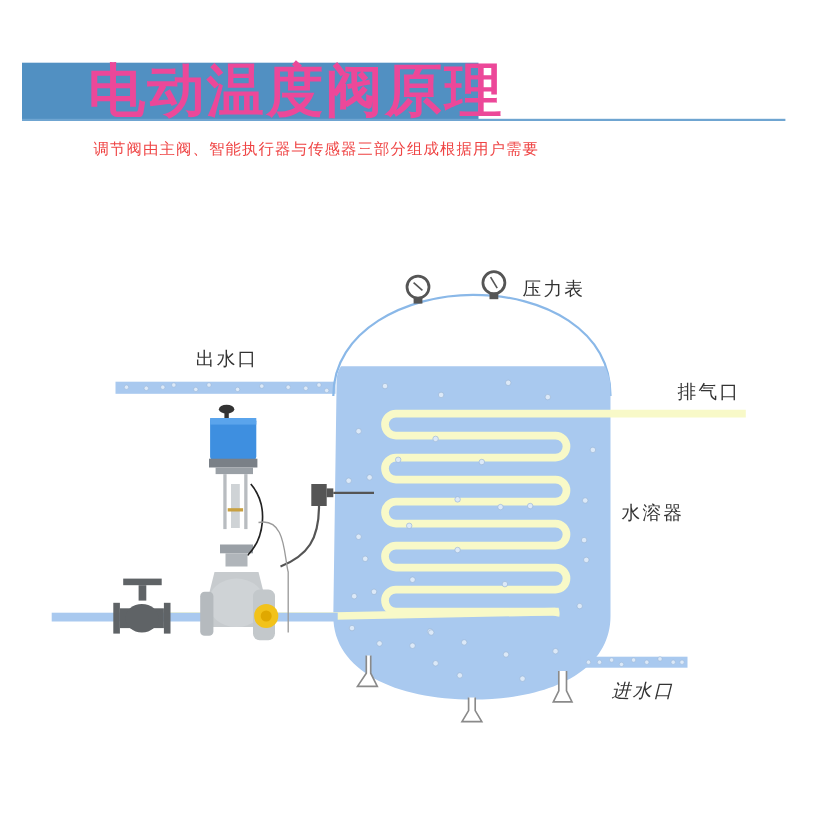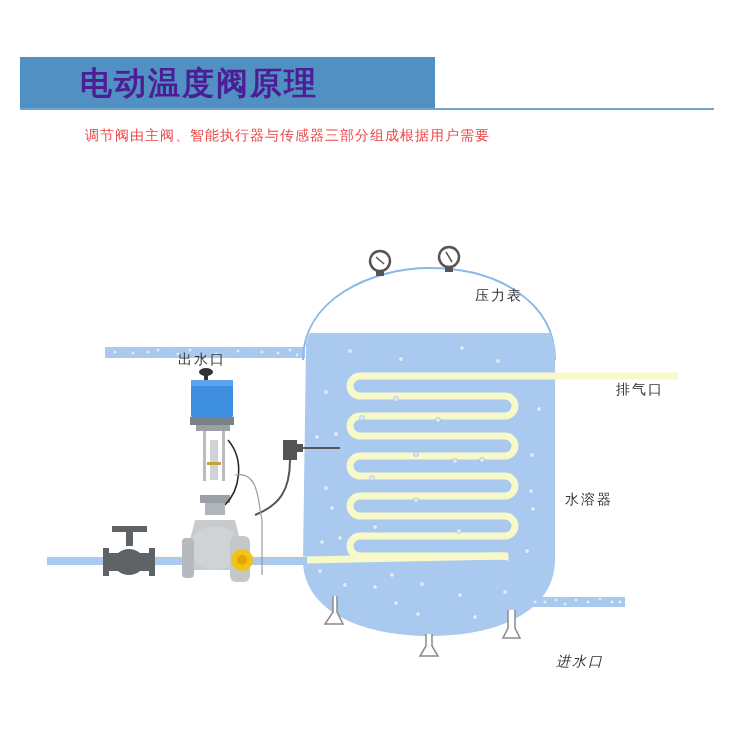--- a/index.html
+++ b/index.html
@@ -1,22 +1,22 @@
 <!DOCTYPE html>
 <html><head>
 <meta charset="utf-8">
 <style>
   html, body { margin: 0; padding: 0; background: #ffffff; }
   body { width: 750px; height: 739px; position: relative; overflow: hidden; font-family: "DejaVu Sans", "Liberation Sans", sans-serif; }
   .title-band { position: absolute; left: 20px; top: 57px; width: 415px; height: 52px; background: #5190c2; }
-  .title-text { position: absolute; left: 80px; top: 59px; font-size: 32px; font-weight: bold; color: #4c1d95; letter-spacing: 2px; line-height: 48px; }
+  .title-text { position: absolute; left: 80px; top: 59px; font-size: 52px; font-weight: bold; color: #ec4899; letter-spacing: 2px; line-height: 48px; }
   .title-rule { position: absolute; left: 20px; top: 108px; width: 694px; height: 2px; background: #6fa5d1; }
   .subtitle { position: absolute; left: 85px; top: 127px; font-size: 14px; color: #ef4444; letter-spacing: 1px; }
   .diagram { position: absolute; left: 0; top: 0; width: 750px; height: 739px; }
-  .label { position: absolute; font-size: 14px; color: #333; letter-spacing: 2px; margin-top: 36px; }
+  .label { position: absolute; font-size: 17px; color: #333; letter-spacing: 2px; }
 </style>
 </head>
 <body>
 
 <div class="title-band"></div>
 <div class="title-text">电动温度阀原理</div>
 <div class="title-rule"></div>
 <div class="subtitle">调节阀由主阀、智能执行器与传感器三部分组成根据用户需要</div>
 
 <svg class="diagram" viewBox="0 0 750 739" xmlns="http://www.w3.org/2000/svg">

